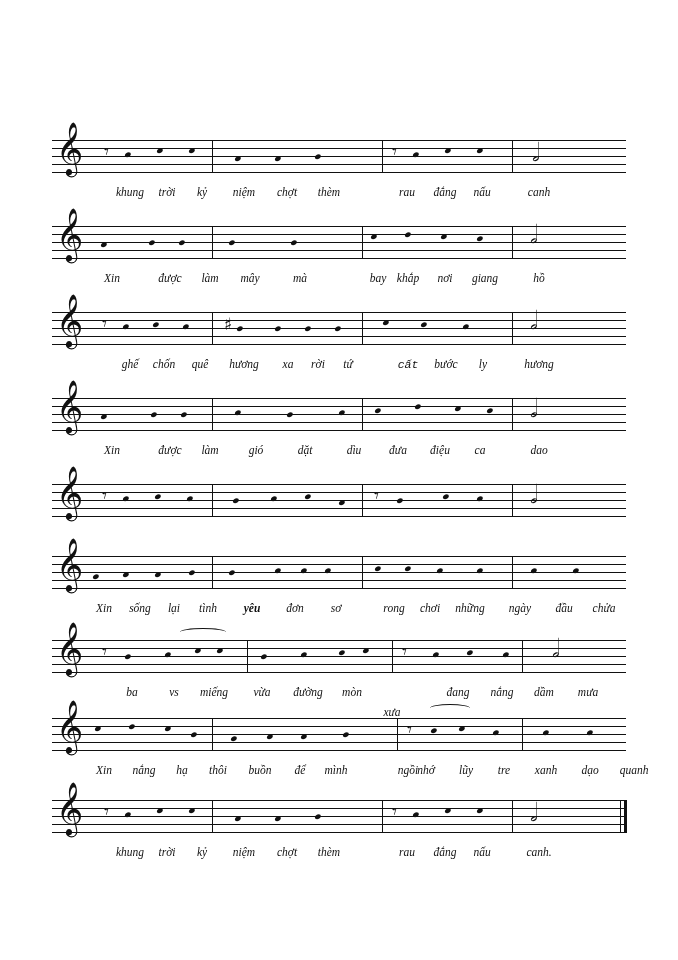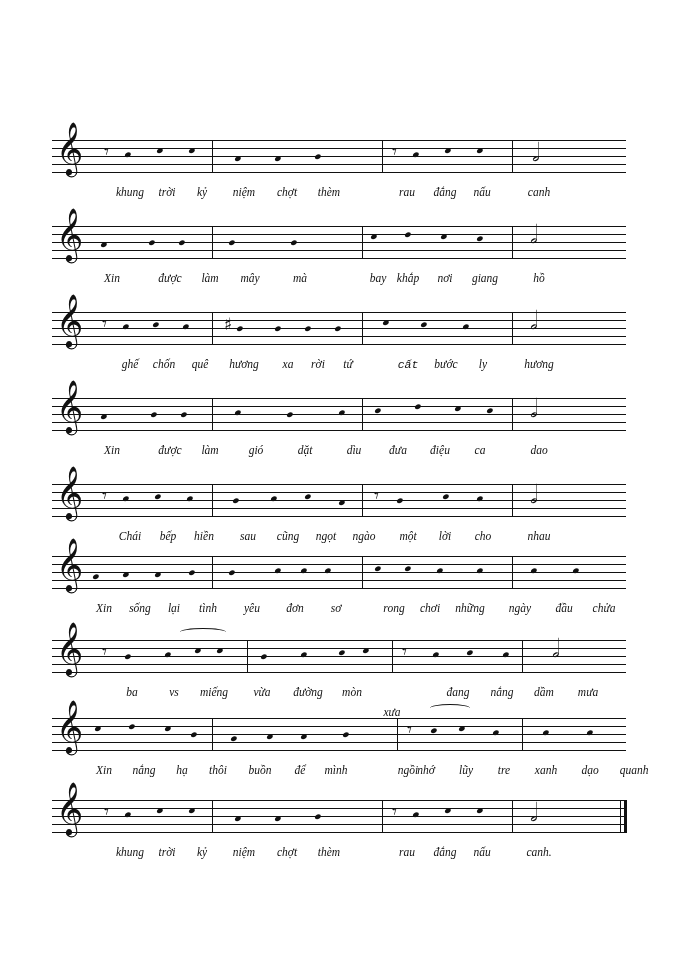--- a/index.html
+++ b/index.html
@@ -322,33 +322,20 @@
 
       <div class="rest" style="left:322px; top:2px;">𝄾</div>
       <div class="note nq" style="left:344px; top:-2px;">𝅘</div>
       <div class="note nq" style="left:390px; top:-6px;">𝅘</div>
       <div class="note nq" style="left:424px; top:-4px;">𝅘</div>
 
       <div class="barline" style="left:460px;"></div>
 
       <div class="note nq" style="left:478px; top:-2px;">𝅗𝅥</div>
     </div>
-    <div class="lyrics">
-      <span class="syl" style="left:78px;">Chái</span>
-      <span class="syl" style="left:116px;">bếp</span>
-      <span class="syl" style="left:152px;">hiền</span>
-      <span class="syl" style="left:196px;">sau</span>
-      <span class="syl" style="left:236px;">cũng</span>
-      <span class="syl" style="left:274px;">ngọt</span>
-      <span class="syl" style="left:312px;">ngào</span>
-      <span class="syl" style="left:356px;">một</span>
-      <span class="syl" style="left:393px;">lời</span>
-      <span class="syl" style="left:431px;">cho</span>
-      <span class="syl" style="left:487px;">nhau</span>
-    </div>
   </div>
 
   <div class="system" style="top:556px;">
     <div class="staff">
       <div class="line l0"></div>
       <div class="line l1"></div>
       <div class="line l2"></div>
       <div class="line l3"></div>
       <div class="line l4"></div>
       <div class="clef">𝄞</div>
@@ -375,21 +362,21 @@
       <div class="barline" style="left:460px;"></div>
 
       <div class="note nq" style="left:478px; top:-4px;">𝅘</div>
       <div class="note nq" style="left:520px; top:-4px;">𝅘</div>
     </div>
     <div class="lyrics">
       <span class="syl" style="left:52px;">Xin</span>
       <span class="syl" style="left:88px;">sống</span>
       <span class="syl" style="left:122px;">lại</span>
       <span class="syl" style="left:156px;">tình</span>
-      <span class="syl" style="left:200px;">yêu</span>
+      <span class="syl" style="left:200px;font-weight:bold;">yêu</span>
       <span class="syl" style="left:243px;">đơn</span>
       <span class="syl" style="left:284px;">sơ</span>
       <span class="syl" style="left:342px;">rong</span>
       <span class="syl" style="left:378px;">chơi</span>
       <span class="syl" style="left:418px;">những</span>
       <span class="syl" style="left:468px;">ngày</span>
       <span class="syl" style="left:512px;">đầu</span>
       <span class="syl" style="left:552px;">chửa</span>
     </div>
   </div>

